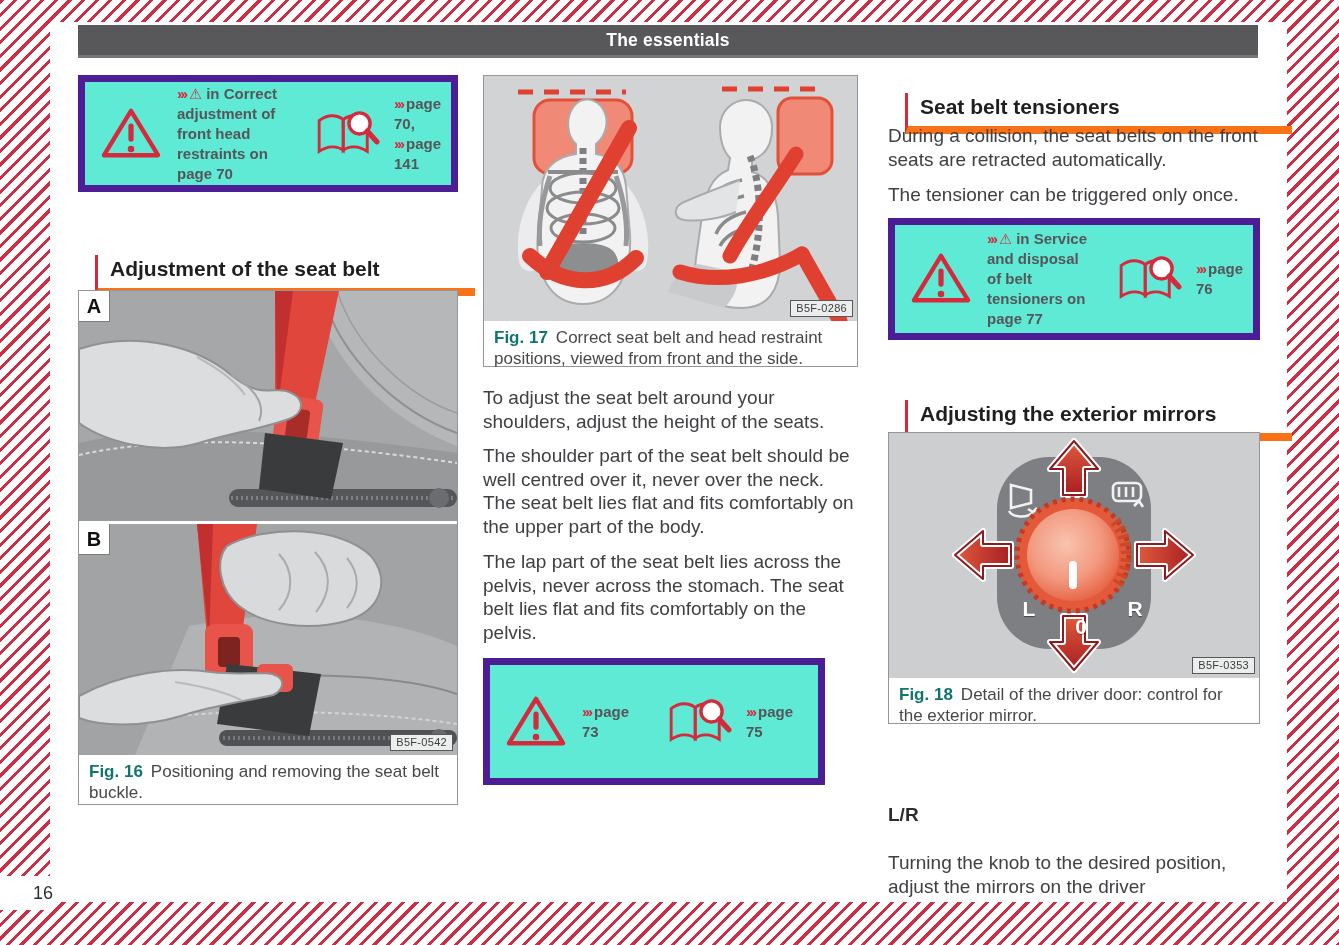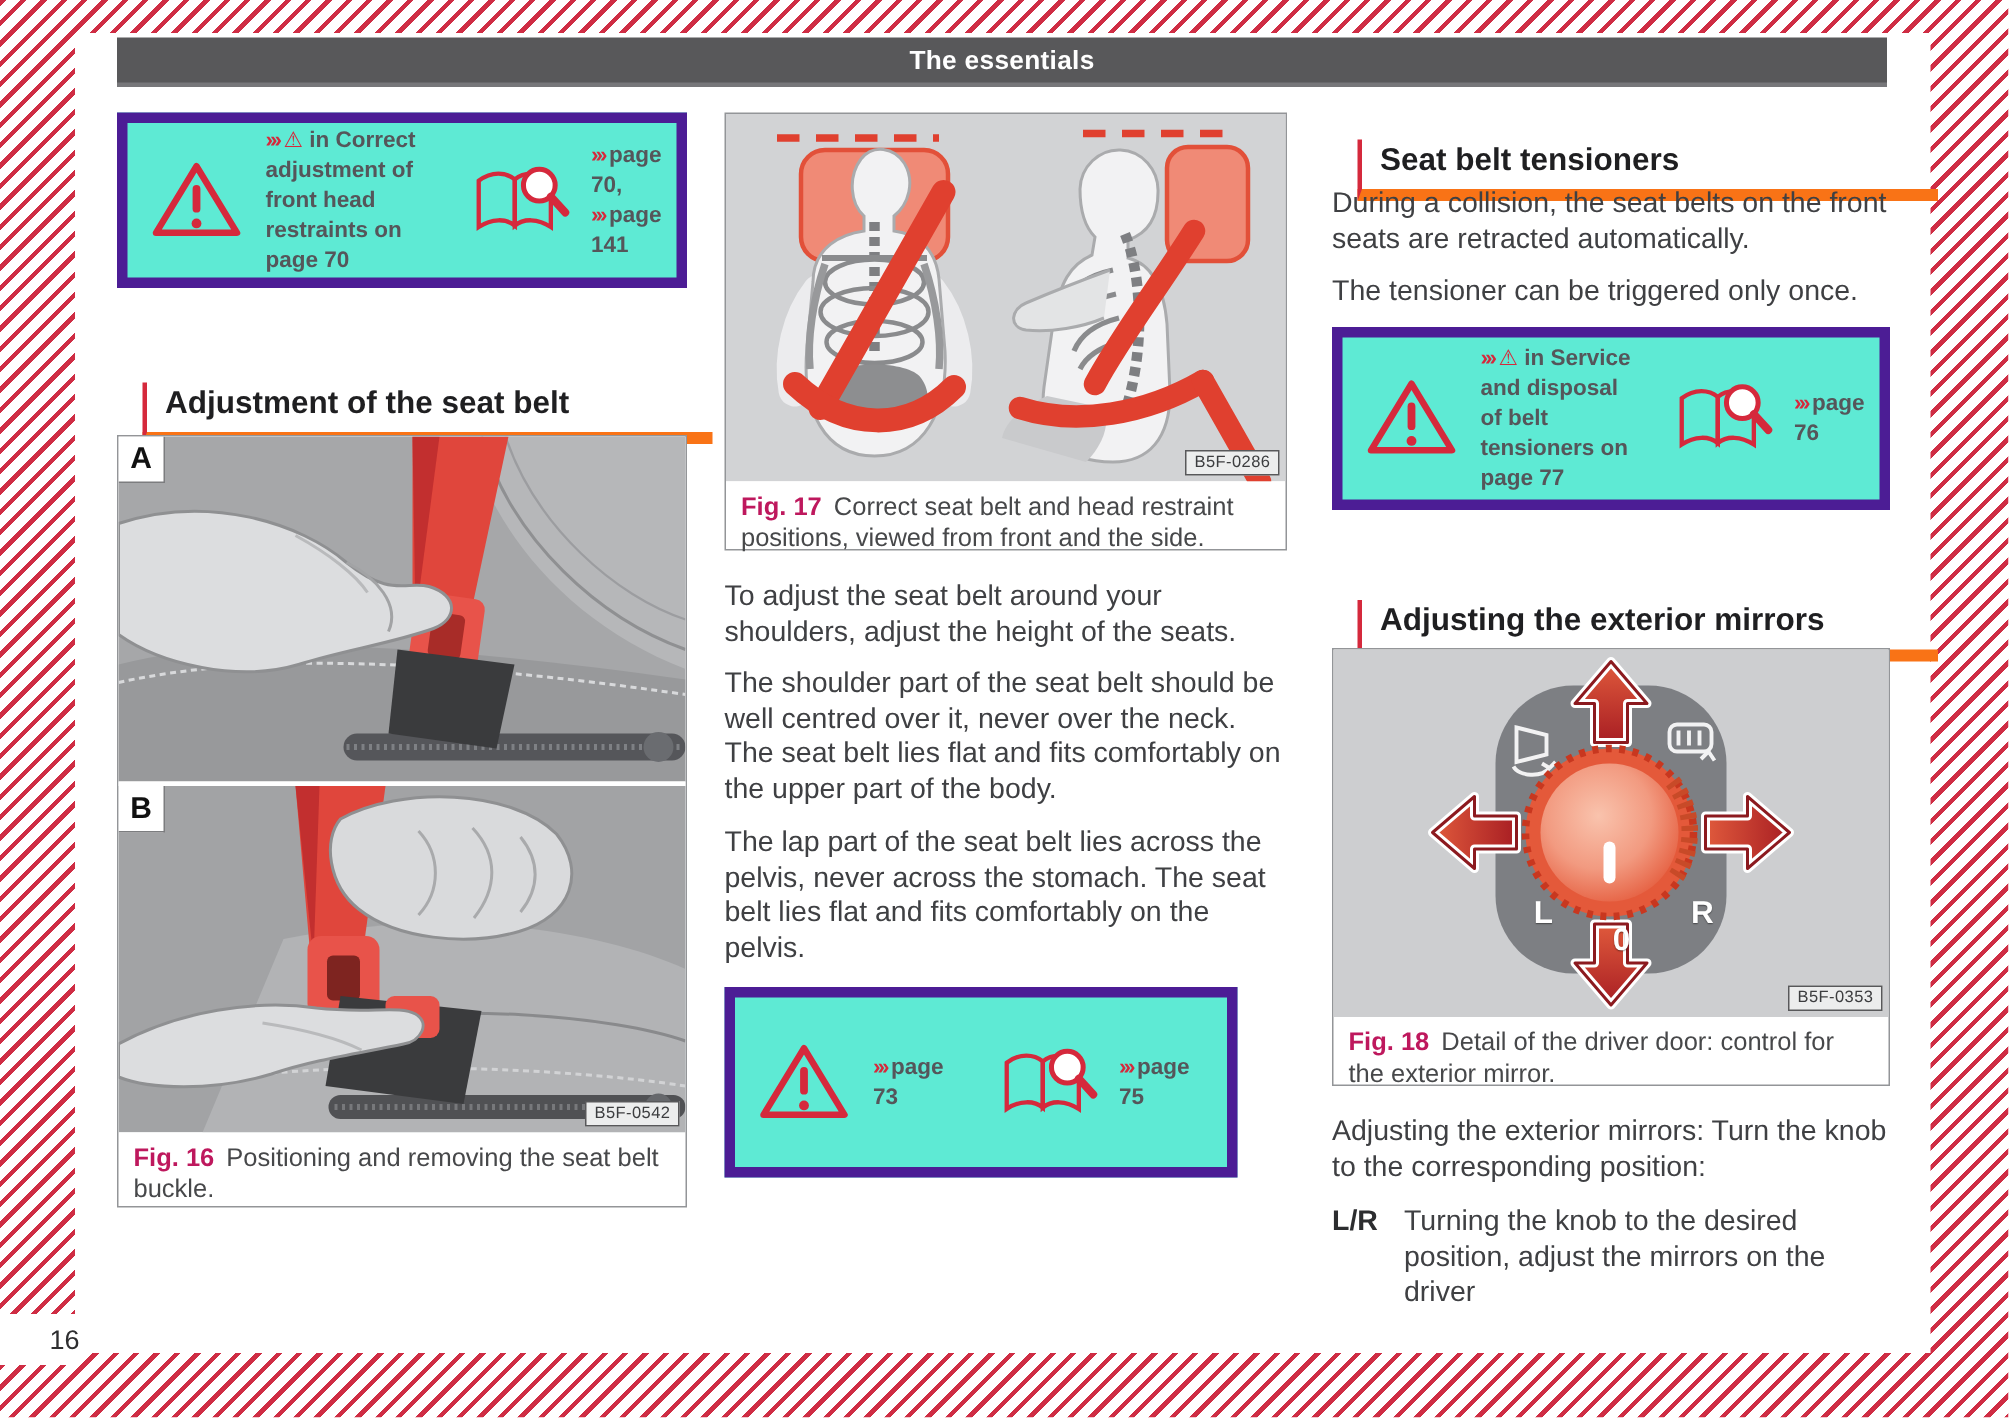--- a/index.html
+++ b/index.html
@@ -35,24 +35,24 @@
   .imglabel{
     position:absolute;left:0;top:0;width:30px;height:30px;background:#fff;color:#111;
     font-weight:bold;font-size:20px;display:flex;align-items:center;justify-content:center;
     border-right:1px solid #7c7d7f;border-bottom:1px solid #7c7d7f;
   }
   .imgcode{
     position:absolute;right:4px;bottom:4px;background:#eceded;border:1px solid #58585a;
     color:#3c3d3f;font-size:11px;font-weight:normal;padding:0 5px;line-height:15px;letter-spacing:.3px;
   }
   .fig-caption{padding:6px 10px 8px;font-size:17px;color:#47484a;line-height:21px;}
-  .fig-caption b{color:#be185d;padding-right:8px;}
+  .fig-caption b{color:#0f766e;padding-right:8px;}
   
   .para{font-size:19px;color:#3f4043;line-height:23.5px;margin:0;}
-  .defrow{display:flex;font-size:19px;color:#3f4043;line-height:23.5px;}
+  .defrow{display:flex;font-size:19px;color:#3f4043;line-height:23.5px;flex-direction:column;}
   .defterm{font-weight:bold;color:#2c2d2f;flex:0 0 48px;}
   .pagenum{
     position:absolute;left:0;top:876px;width:54px;height:34px;background:#fff;
     font-size:18px;color:#2e2e30;display:flex;align-items:center;padding-left:33px;box-sizing:border-box;
   }
   .knob-letter{position:absolute;width:26px;text-align:center;color:#fff;font-weight:bold;font-size:21px;text-shadow:0 1px 1px rgba(0,0,0,.45);}
 </style>
 </head>
 <body>
 
@@ -292,21 +292,20 @@
         <span class="knob-letter" style="left:127px;top:164px">L</span>
         <span class="knob-letter" style="left:179px;top:182px">0</span>
         <span class="knob-letter" style="left:233px;top:164px">R</span>
         <span class="imgcode">B5F-0353</span>
       </div>
       <figcaption class="fig-caption">
         <b>Fig. 18</b><span>Detail of the driver door: control for the exterior mirror.</span>
       </figcaption>
     </div>
 
-    <p class="abs para" style="left:838px;top:721px;width:372px">Adjusting the exterior mirrors: Turn the knob to the corresponding position:</p>
 
     <div class="abs defrow" style="left:838px;top:781px;width:372px">
       <span class="defterm">L/R</span>
       <span>Turning the knob to the desired position, adjust the mirrors on the driver</span>
     </div>
 
   </div>
 
   <div class="pagenum">16</div>
 </div>

